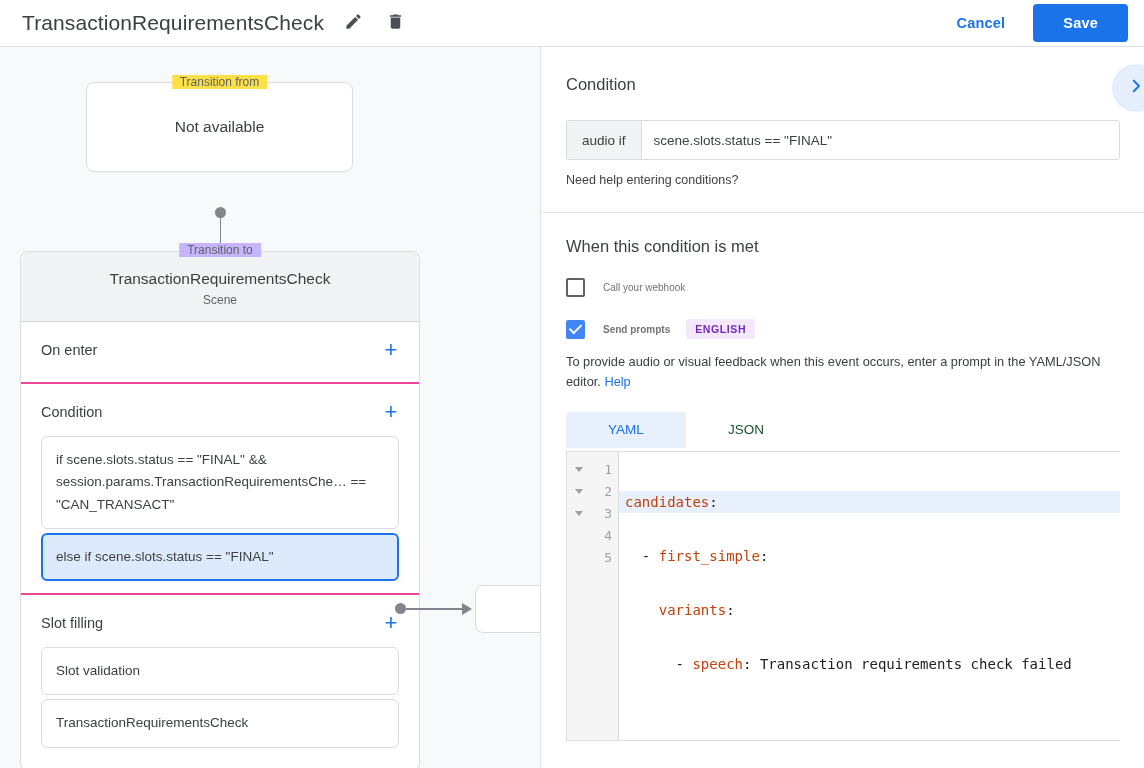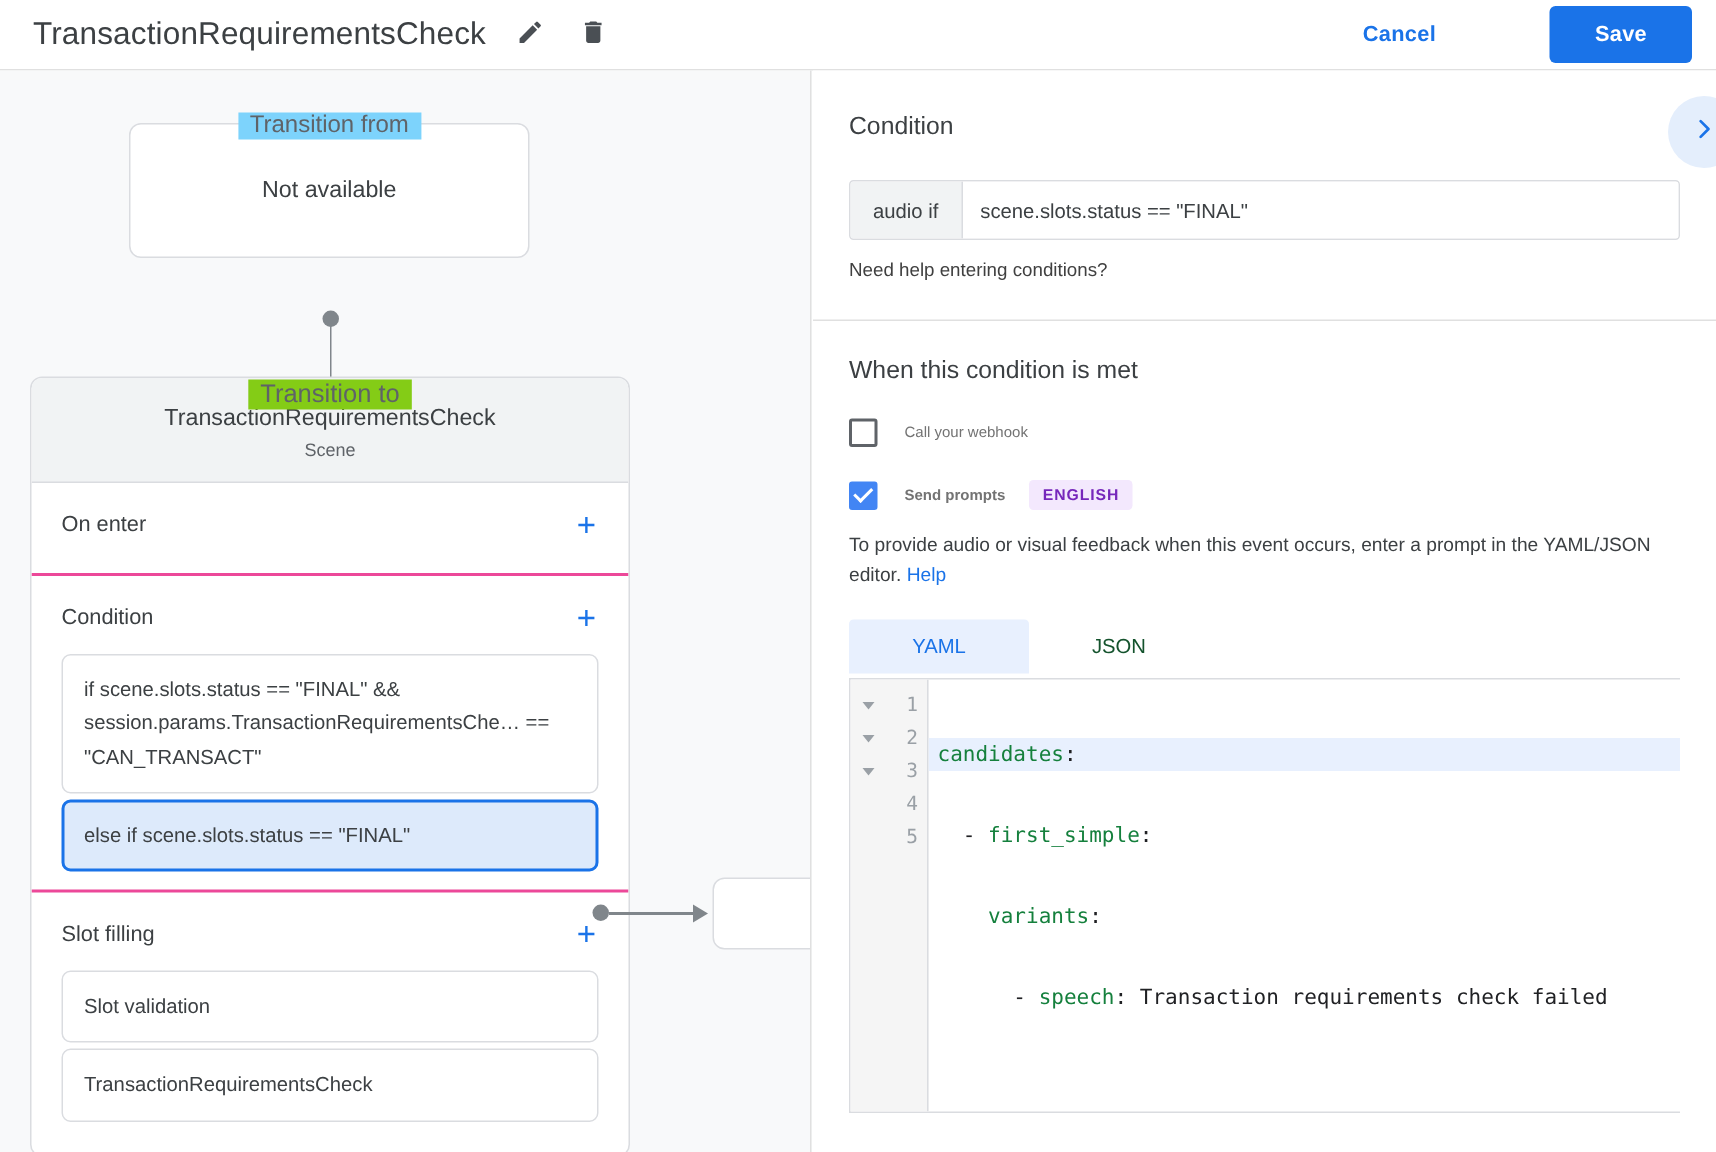--- a/index.html
+++ b/index.html
@@ -32,21 +32,20 @@
     display: flex; align-items: center; justify-content: center;
     cursor: pointer; border-radius: 50%;
     background: transparent; border: none;
   }
   #edit-icon-btn { margin-left: 14px; }
   #delete-icon-btn { margin-left: 12px; }
   .hdr-icon-btn svg { fill: #4a4f54; }
   #header-actions {
     margin-left: auto; display: flex; align-items: center;
     padding-right: 16px;
-    gap: 48px;
   }
   #cancel-button {
     background: none; border: none;
     color: #1a73e8; font-size: 14.5px; font-weight: 600;
     font-family: "Liberation Sans", sans-serif;
     letter-spacing: .2px;
     padding: 9px 14px; cursor: pointer; border-radius: 4px;
   }
   #save-button {
     background: #1a73e8; border: none;
@@ -68,23 +67,23 @@
   
   .fieldset-card {
     position: absolute;
     border: 1px solid #dadce0;
     border-radius: 8px;
     background: #ffffff;
   }
   .fieldset-legend {
     position: absolute;
     top: -8px; left: 50%; transform: translateX(-50%);
-    background: #7dd3fc;
+    background: #fde047;
     padding: 0 8px;
-    font-size: 16px;
+    font-size: 12px;
     color: #5f6368;
     white-space: nowrap;
   }
 
   #transition-from-card {
     left: 86px; top: 35px; width: 267px; height: 90px;
   }
   #transition-from-body {
     display: flex; align-items: center; justify-content: center;
     height: 100%; font-size: 15.5px; color: #3c4043;
@@ -111,25 +110,25 @@
   
   #scene-node {
     position: absolute; left: 20px; top: 204px;
     width: 400px; height: 520px;
     border: 1px solid #dadce0;
     border-radius: 8px;
     background: #ffffff;
     overflow: hidden;
   }
   #scene-node-legend {
-    position: absolute; left: 220px; top: 206px;
+    position: absolute; left: 220px; top: 196px;
     transform: translateX(-50%);
-    background: #84cc16;
+    background: #c4b5fd;
     padding: 0 8px;
-    font-size: 17px; color: #5f6368;
+    font-size: 12px; color: #5f6368;
     z-index: 3; white-space: nowrap;
   }
   #scene-header {
     background: #f1f3f4;
     padding: 18px 10px 14px 10px;
     text-align: center;
     border-bottom: 1px solid #dadce0;
   }
   #scene-title { font-size: 15.5px; color: #3c4043; }
   #scene-subtitle { font-size: 12px; color: #5f6368; margin-top: 5px; }
@@ -318,21 +317,21 @@
     flex: 1; padding-top: 7px; overflow: hidden;
     font-family: "DejaVu Sans Mono", monospace;
     font-size: 14px;
     white-space: pre;
   }
   .code-line {
     height: 22px; line-height: 22px;
     padding-left: 6px; color: #202124;
   }
   .code-line.active { background: #e8f0fe; }
-  .tok-key { color: #15803d; }
+  .tok-key { color: #c2410c; }
   .tok-punct { color: #202124; }
   .tok-plain { color: #202124; }
 </style>
 </head>
 <body>
 
 <div id="app-header">
   <div id="header-title">TransactionRequirementsCheck</div>
 
   <button class="hdr-icon-btn" id="edit-icon-btn">

